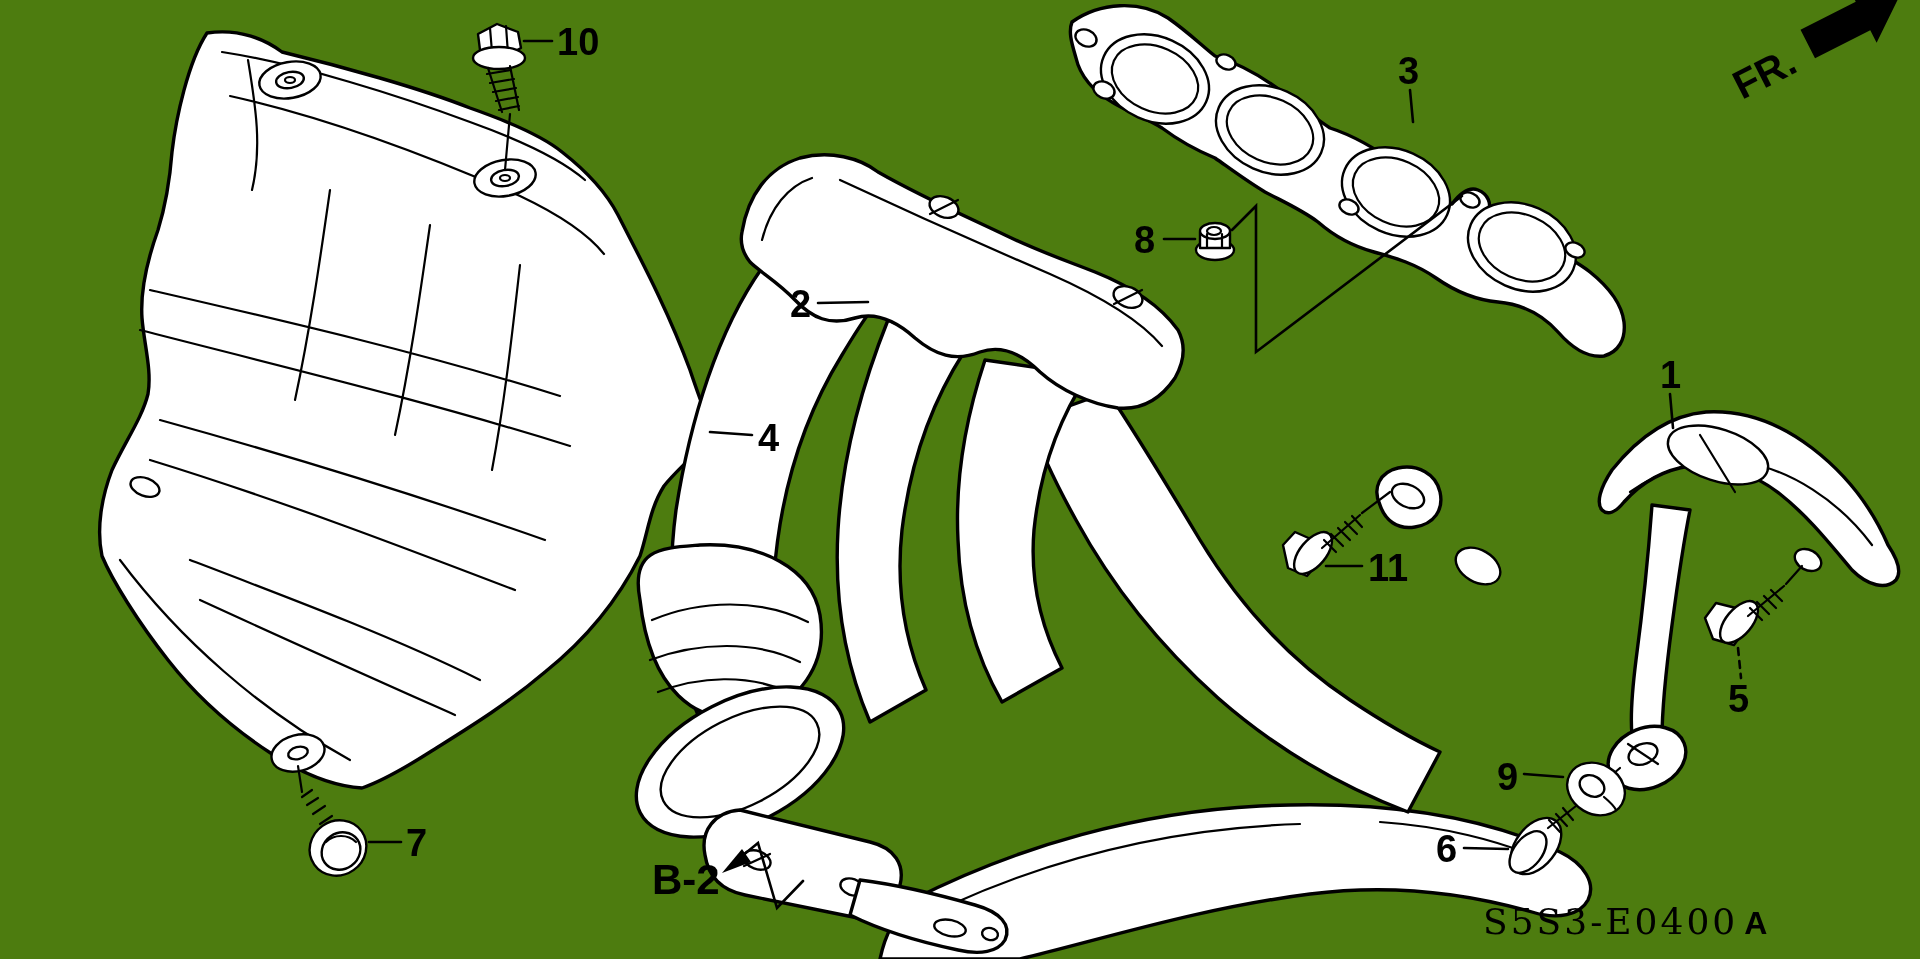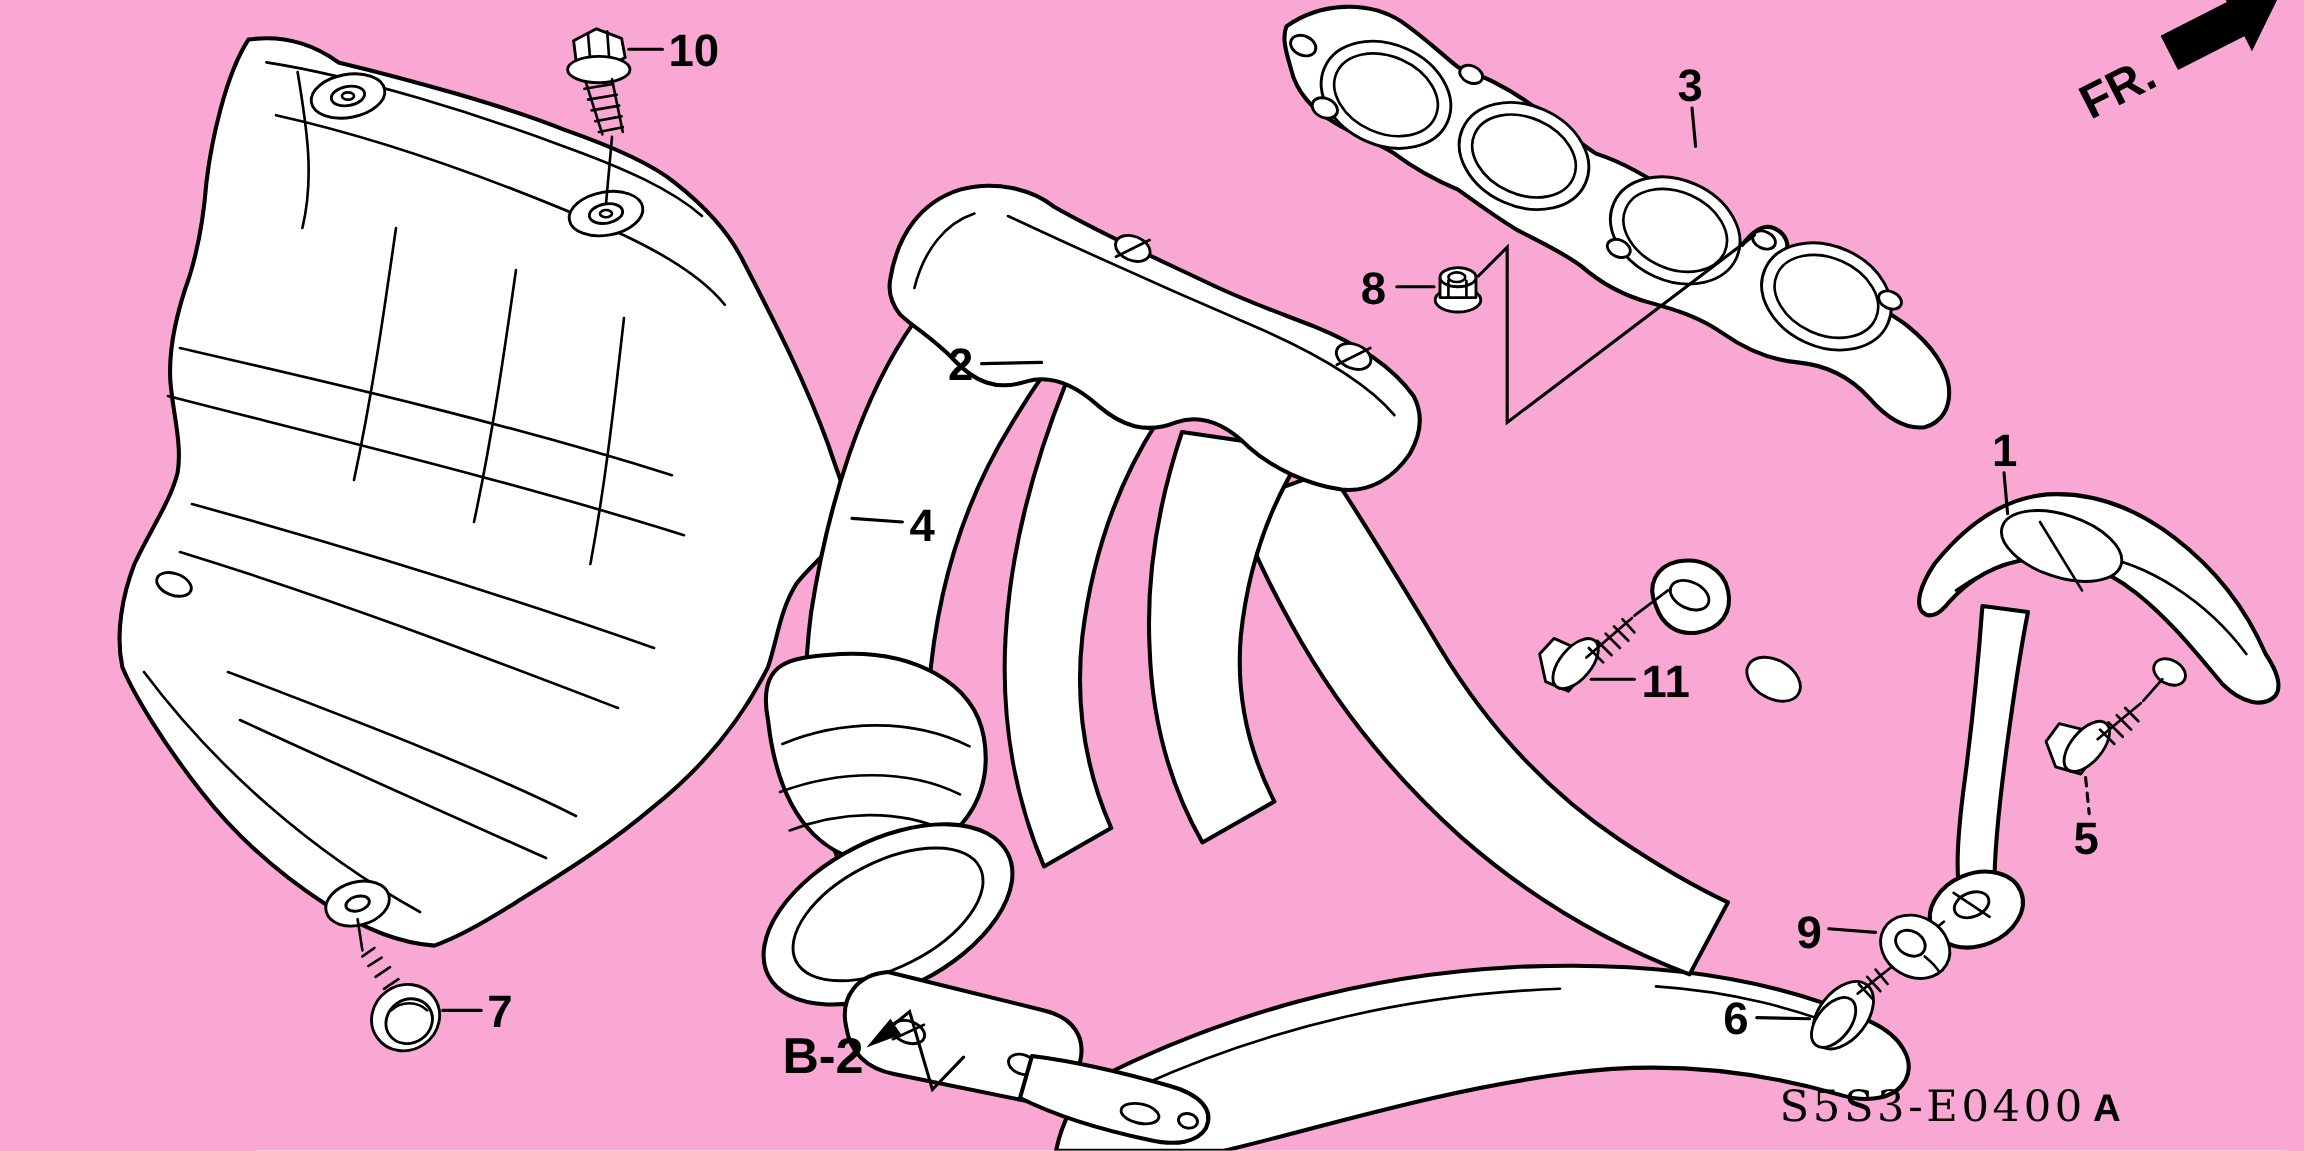--- a/index.html
+++ b/index.html
@@ -1,16 +1,16 @@
 <!DOCTYPE html>
 <html><head>
 <meta charset="utf-8">
 <style>
   html,body{margin:0;padding:0;background:#ffffff;}
-  .stage{position:relative;width:1920px;height:959px;background:#f9a8d4;overflow:hidden;
+  .stage{position:relative;width:1920px;height:959px;background:#4d7c0f;overflow:hidden;
          font-family:"Liberation Sans",sans-serif;}
   svg{display:block}
   .ln2{fill:none;stroke:#000;stroke-width:2.2;stroke-linecap:round;stroke-linejoin:round;}
   .solid{fill:#ffffff;stroke:#000;stroke-width:3.4;stroke-linejoin:round;}
   .solid2{fill:#ffffff;stroke:#000;stroke-width:2.4;stroke-linejoin:round;}
   .leader{fill:none;stroke:#000;stroke-width:2.6;stroke-linecap:round;}
   .callout{font-family:"Liberation Sans",sans-serif;font-weight:bold;font-size:38px;fill:#000;}
   .b2text{font-family:"Liberation Sans",sans-serif;font-weight:bold;font-size:42px;fill:#000;}
   .frtext{font-family:"Liberation Sans",sans-serif;font-weight:bold;font-size:40px;fill:#000;}
   .codetext{font-family:"DejaVu Serif",serif;font-size:36px;fill:#000;letter-spacing:3px;}

